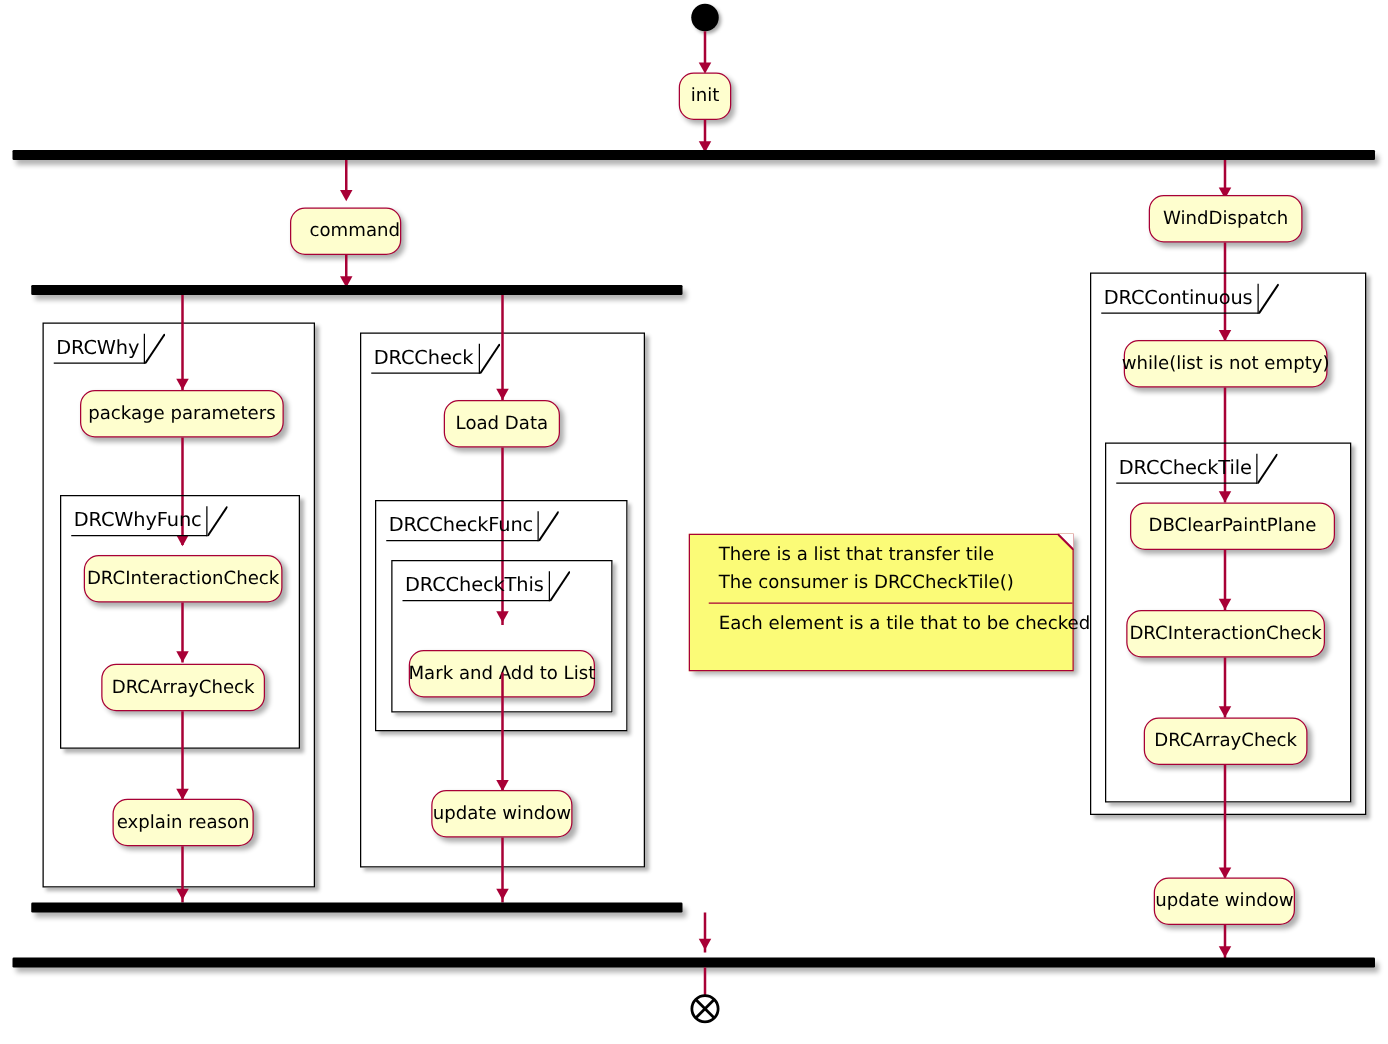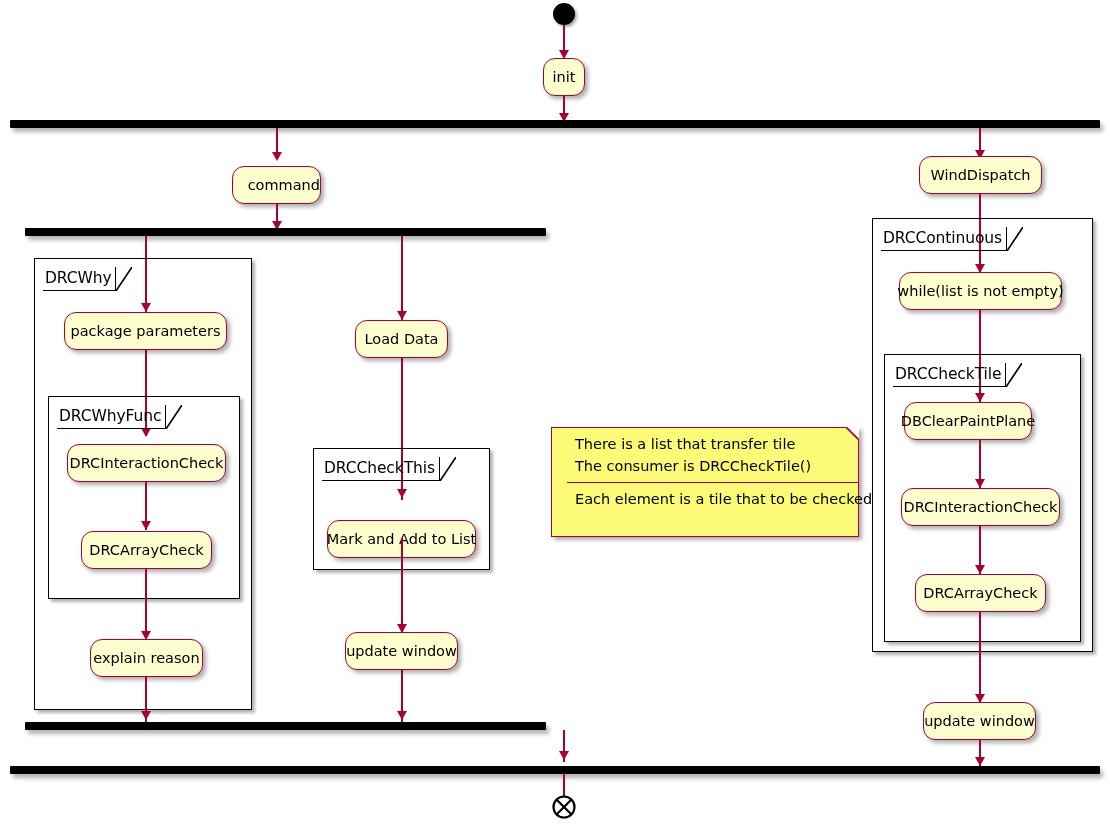--- a/index.html
+++ b/index.html
@@ -240,31 +240,49 @@
   <div class="vline" style="left:145.2px; top:569px; height:70px;"></div>
   <div class="arrowhead" style="left:141px; top:631px;"></div>
 
   <div class="activity" style="left:90px; top:639px; width:113px; height:38px;">
     <span>explain reason</span>
   </div>
 
   <div class="vline" style="left:145.2px; top:677px; height:45px;"></div>
   <div class="arrowhead" style="left:141px; top:711px;"></div>
 
+  <div class="partition" style="left:288px; top:266px; width:228px; height:428px;">
+    <div class="partition-tab">
+      <span class="ptab-label">DRCCheck</span>
+    </div>
+    <svg class="tab-fold" style="left: 95px;" viewBox="0 0 16 24">
+      <path d="M0,24 L16,24 L16,0 Z" fill="#FFFFFF" stroke="none"></path>
+      <path d="M0,24 L16,0" stroke="#000000" stroke-width="1.6" fill="none"></path>
+    </svg>
+  </div>
 
   <div class="vline" style="left:401.2px; top:236px; height:90px;"></div>
   <div class="arrowhead" style="left:397px; top:311px;"></div>
 
   <div class="activity" style="left:355px; top:320px; width:93px; height:38px;">
     <span>Load Data</span>
   </div>
 
   <div class="vline" style="left:401.2px; top:358px; height:142px;"></div>
   <div class="arrowhead" style="left:397px; top:489px;"></div>
 
+  <div class="partition" style="left:300px; top:400px; width:202px; height:185px;">
+    <div class="partition-tab">
+      <span class="ptab-label">DRCCheckFunc</span>
+    </div>
+    <svg class="tab-fold" style="left: 130px;" viewBox="0 0 16 24">
+      <path d="M0,24 L16,24 L16,0 Z" fill="#FFFFFF" stroke="none"></path>
+      <path d="M0,24 L16,0" stroke="#000000" stroke-width="1.6" fill="none"></path>
+    </svg>
+  </div>
 
   <div class="partition" style="left:313px; top:448px; width:177px; height:122px;">
     <div class="partition-tab">
       <span class="ptab-label">DRCCheckThis</span>
     </div>
     <svg class="tab-fold" style="left: 126px;" viewBox="0 0 16 24">
       <path d="M0,24 L16,24 L16,0 Z" fill="#FFFFFF" stroke="none"></path>
       <path d="M0,24 L16,0" stroke="#000000" stroke-width="1.6" fill="none"></path>
     </svg>
   </div>
@@ -308,21 +326,21 @@
   <div class="partition" style="left:884px; top:354px; width:197px; height:288px;">
     <div class="partition-tab">
       <span class="ptab-label">DRCCheckTile</span>
     </div>
     <svg class="tab-fold" style="left: 121px;" viewBox="0 0 16 24">
       <path d="M0,24 L16,24 L16,0 Z" fill="#FFFFFF" stroke="none"></path>
       <path d="M0,24 L16,0" stroke="#000000" stroke-width="1.6" fill="none"></path>
     </svg>
   </div>
 
-  <div class="activity" style="left:904px; top:402px; width:128px; height:38px;text-align:right;">
+  <div class="activity" style="left:904px; top:402px; width:164px; height:38px;text-align:right;">
     <span>DBClearPaintPlane</span>
   </div>
 
   <div class="vline" style="left:979.2px; top:440px; height:48px;"></div>
   <div class="arrowhead" style="left:975px; top:479px;"></div>
 
   <div class="activity" style="left:901px; top:488px; width:159px; height:38px;">
     <span>DRCInteractionCheck</span>
   </div>
 

